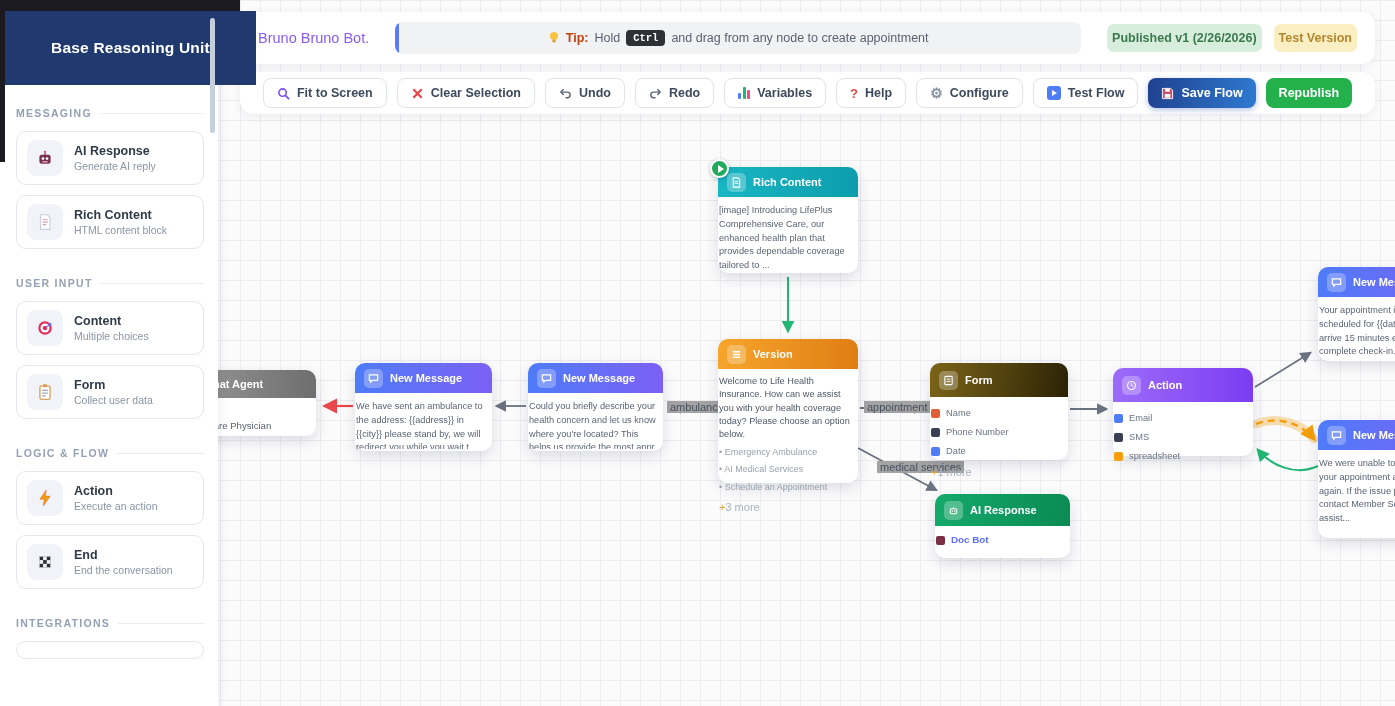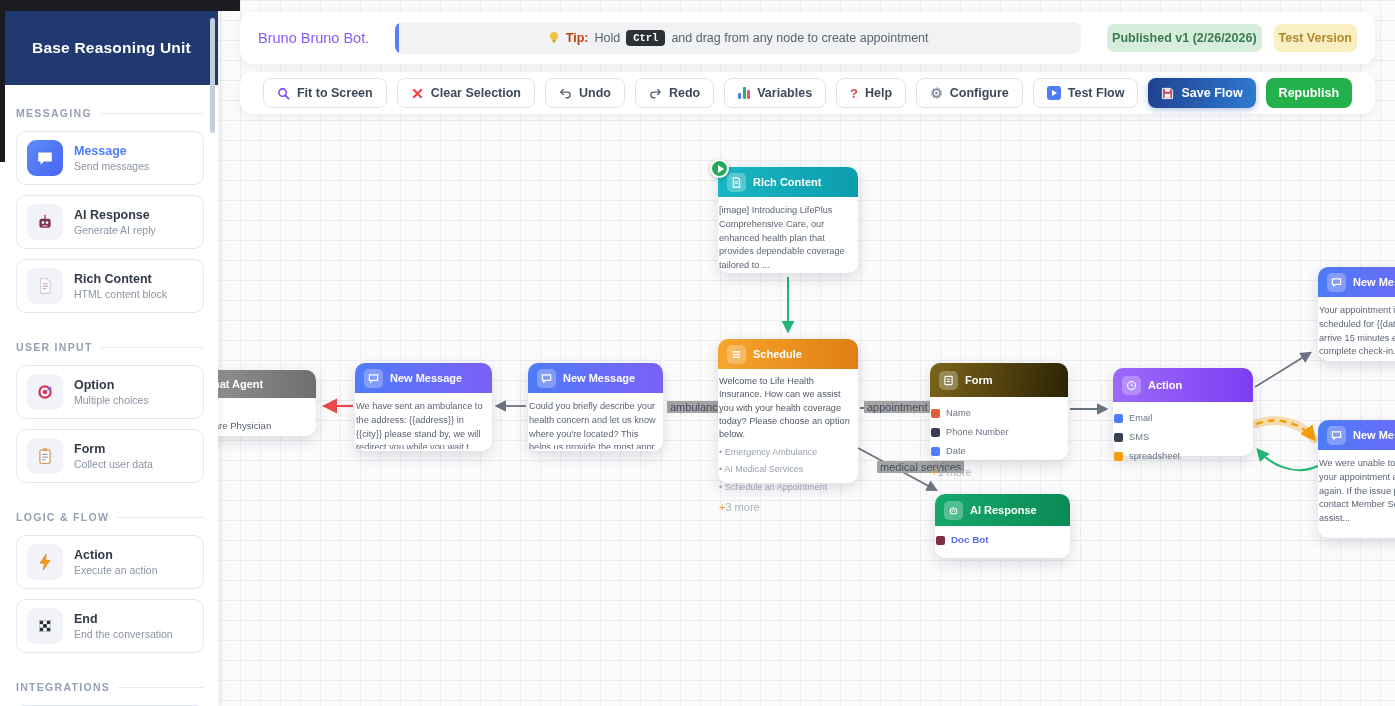--- a/index.html
+++ b/index.html
@@ -41,21 +41,21 @@
   .mini { width:9px; height:9px; min-width:9px; border-radius:2px; display:inline-block; }
   .play-badge { position:absolute; width:19px; height:19px; border-radius:50%; background:#21a95c;
     border:2px solid #fff; z-index:3; display:flex; align-items:center; justify-content:center; box-shadow:0 1px 4px rgba(0,0,0,.25); }
   .play-badge i { display:block; width:0; height:0; border-left:6px solid #fff; border-top:4px solid transparent; border-bottom:4px solid transparent; margin-left:2px; }
   .botline { color:#5b6ef5; font-weight:bold; font-size:9.8px; display:flex; align-items:center; gap:6px; }
   
   #sidebar { position:absolute; left:0; top:0; width:218px; height:706px; background:#fff;
     z-index:30; box-shadow:2px 0 8px rgba(20,30,60,.07); }
   #corner-strip-top { position:absolute; left:0; top:0; width:240px; height:11px; background:#1a1a20; z-index:31; }
   #corner-strip-left { position:absolute; left:0; top:0; width:5px; height:162px; background:#1a1a20; z-index:32; }
-  #sidebar-header { position:absolute; left:5px; top:11px; width:213px; height:74px; background:#20396f;
+  #sidebar-header { position:absolute; left:5px; top:11px; width:251px; height:74px; background:#20396f;
     display:flex; align-items:center; justify-content:center; color:#fff; font-weight:bold; font-size:15.5px; letter-spacing:.2px; }
   #sidebar-scroll { position:absolute; left:0; top:85px; width:218px; height:621px; padding:18px 14px 0 16px; overflow:hidden; }
   .section-title { display:flex; align-items:center; gap:8px; font-size:10.5px; font-weight:bold;
     letter-spacing:1.3px; color:#94a0b4; margin:4px 0 12px 0; }
   .section-title .rule { flex:1; height:1px; background:#e8ecf2; }
   .side-item { display:flex; align-items:center; gap:11px; border:1px solid #e3e8f0; border-radius:10px;
     padding:8px 10px; margin-bottom:10px; background:#fff; cursor:grab; }
   .tile { width:36px; height:36px; min-width:36px; border-radius:9px; background:#f1f3f8;
     display:flex; align-items:center; justify-content:center; }
   .tile svg { width:18px; height:18px; }
@@ -186,21 +186,21 @@
   <div class="node-body" style="height:74px;">[image] Introducing LifePlus Comprehensive Care, our enhanced health plan that provides dependable coverage tailored to ...</div>
 </div>
 
 <div class="node" style="left:718px; top:339px; width:140px; height:144px;">
   <div class="node-header hdr-options">
     <span class="chip">
         <svg viewBox="0 0 12 12">
           <path d="M2 3 h8 M2 6 h8 M2 9 h8" stroke="#fff" stroke-width="1.4"></path>
         </svg>
       </span>
-    <span>Schedule</span>
+    <span>Version</span>
   </div>
   <div class="node-body" style="padding-top:6px;">
     <div style="line-height:1.45; color:#4e5865;">Welcome to Life Health Insurance. How can we assist you with your health coverage today? Please choose an option below.</div>
     <div class="choice">Emergency Ambulance</div>
     <div class="choice">AI Medical Services</div>
     <div class="choice">Schedule an Appointment</div>
     <div class="more">3 more</div>
   </div>
 </div>
 
@@ -313,31 +313,20 @@
 </div>
 
 <div id="sidebar">
   <div id="sidebar-header">Base Reasoning Unit</div>
   <div id="sidebar-scroll">
 
     <div class="section-title">
         <span>MESSAGING</span>
         <span class="rule"></span>
       </div>
-    <div class="side-item active">
-      <span class="tile" style="background:linear-gradient(135deg,#5b8cfa,#4864f0);">
-          <svg viewBox="0 0 16 16">
-            <path d="M2 3 h12 v8 h-7 l-3 3 v-3 h-2 z" fill="#fff"></path>
-          </svg>
-        </span>
-      <span>
-          <div class="t">Message</div>
-          <div class="s">Send messages</div>
-        </span>
-    </div>
     <div class="side-item">
       <span class="tile">
           <svg viewBox="0 0 16 16">
             <rect x="3" y="5" width="10" height="8" rx="2" fill="#7a3050"></rect>
             <circle cx="6.2" cy="8.5" r="1.2" fill="#fff"></circle>
             <circle cx="9.8" cy="8.5" r="1.2" fill="#fff"></circle>
             <rect x="5.5" y="10.8" width="5" height="1.2" rx=".6" fill="#f3b2c5"></rect>
             <path d="M8 5 V3" stroke="#7a3050" stroke-width="1.2"></path>
             <circle cx="8" cy="2.5" r="1" fill="#e84d8a"></circle>
           </svg>
@@ -368,21 +357,21 @@
     <div class="side-item">
       <span class="tile">
           <svg viewBox="0 0 16 16">
             <circle cx="8" cy="8" r="6" fill="#e0315a"></circle>
             <circle cx="8" cy="8" r="4" fill="#fff"></circle>
             <circle cx="8" cy="8" r="2" fill="#e0315a"></circle>
             <path d="M8 8 L13 3 L14 5 Z" fill="#4f7df9"></path>
           </svg>
         </span>
       <span>
-          <div class="t">Option</div>
+          <div class="t">Content</div>
           <div class="s">Multiple choices</div>
         </span>
     </div>
     <div class="side-item">
       <span class="tile">
           <svg viewBox="0 0 16 16">
             <rect x="3.5" y="2.5" width="9" height="12" rx="1.5" fill="#fff" stroke="#d9a05e" stroke-width="1.2"></rect>
             <rect x="6" y="1.2" width="4" height="2.6" rx="1" fill="#d9a05e"></rect>
             <path d="M5.5 6.5 h5 M5.5 9 h5 M5.5 11.5 h3" stroke="#9aa3b5" stroke-width="1.1"></path>
           </svg>

